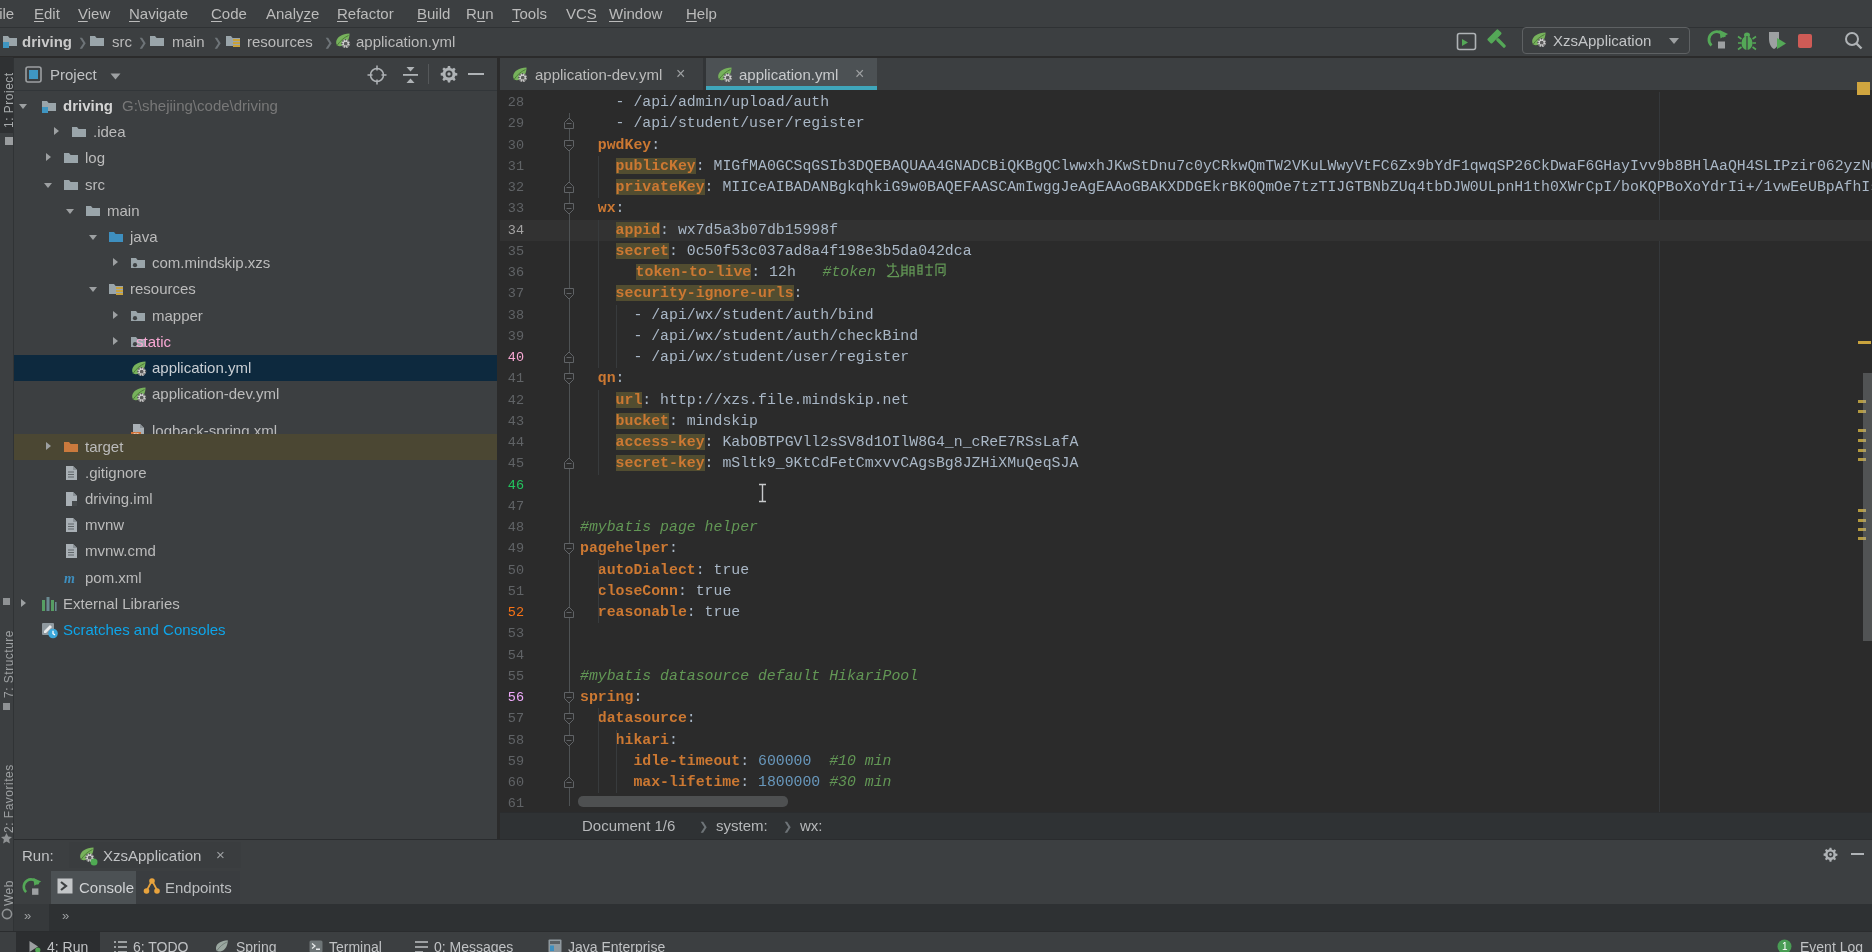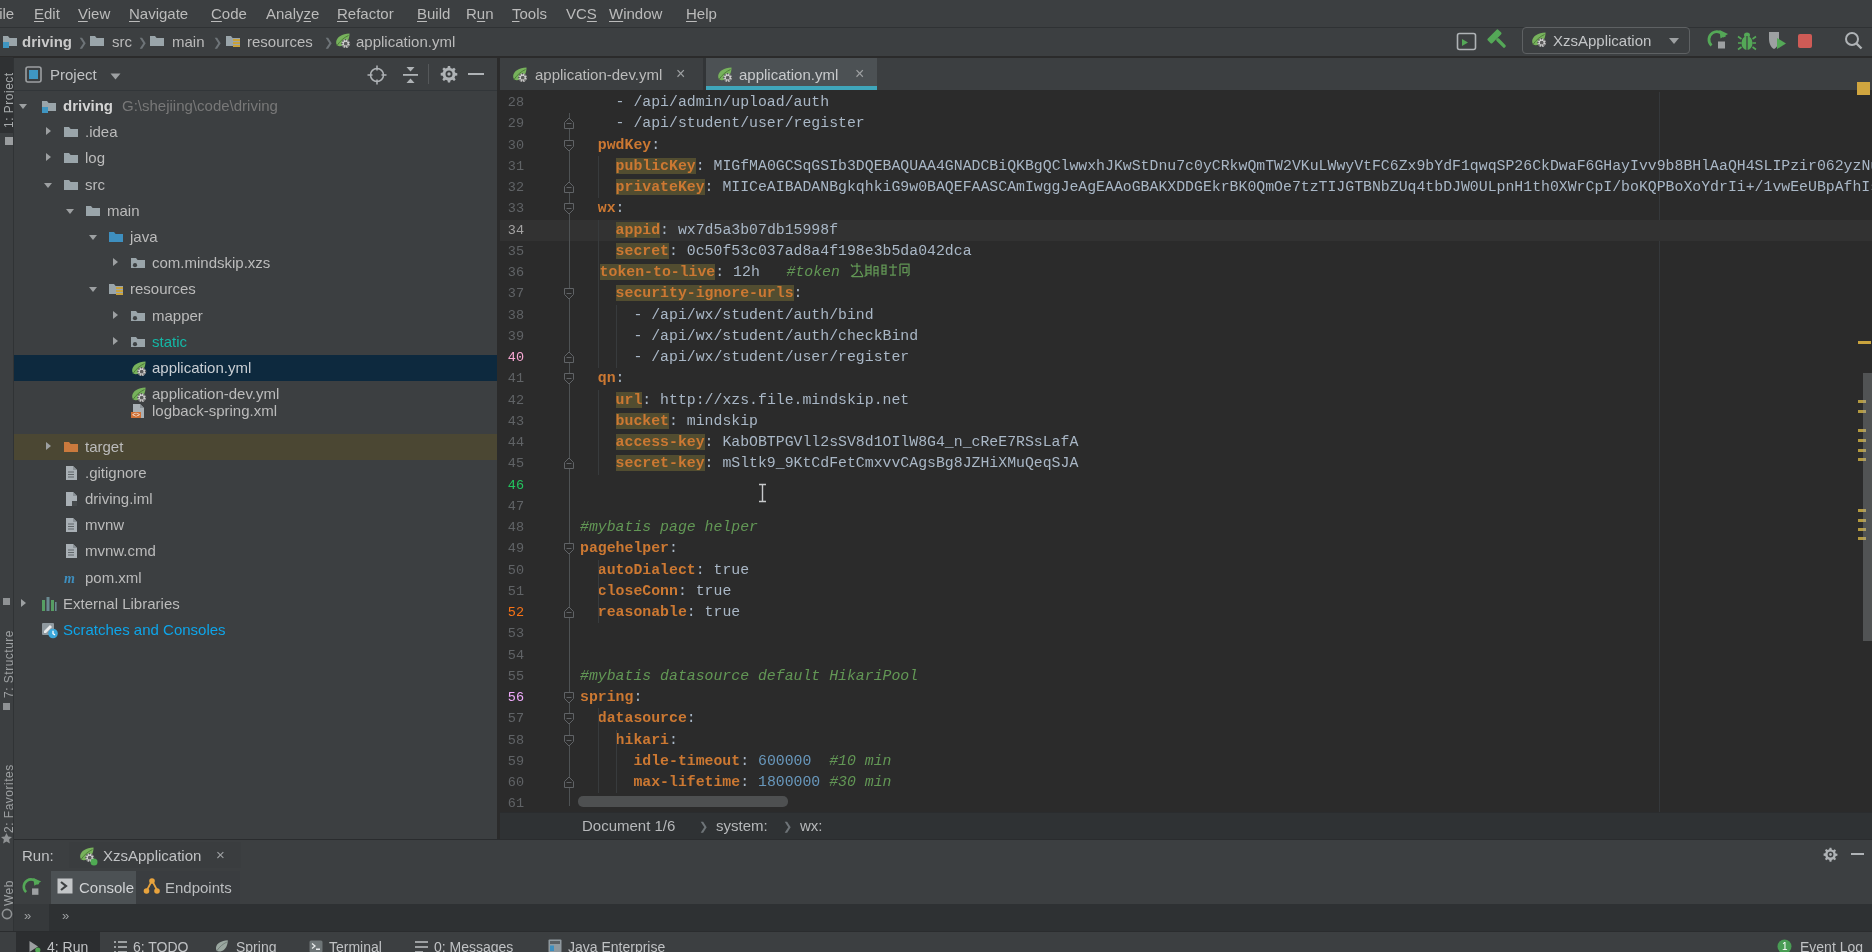--- a/index.html
+++ b/index.html
@@ -171,21 +171,21 @@
     <svg class="abs" style="left:18px;top:8px" width="10" height="10" viewBox="0 0 10 10">
       <path d="M1 3 h8 L5 8 z" fill="#9da0a2"></path>
     </svg>
     <span class="abs" style="left:41px;top:5px"><svg width="16" height="16" viewBox="0 0 16 16">
         <path d="M1 3h5l1.6 2H15v8H1z" fill="#9aa5aa"></path>
         <rect x="1" y="9" width="6" height="6" fill="#3f96c2"></rect>
       </svg></span>
     <span class="abs" style="left:63px;top:4px;font-weight:bold;color:#d4d4d4;white-space:nowrap">driving</span>
     <span class="abs" style="left:122px;top:4px;color:#787878;white-space:nowrap">G:\shejiing\code\driving</span>
   </div>
-<div class="abs" style="top:119.2px;left:0;width:405px;height:26px">
+<div class="abs" style="top:119.2px;left:8px;width:405px;height:26px">
     <svg class="abs" style="left:43px;top:7px" width="10" height="10" viewBox="0 0 10 10">
       <path d="M3 1 l5 4 L3 9 z" fill="#9da0a2"></path>
     </svg>
     <span class="abs" style="left:63px;top:5px"><svg width="16" height="16" viewBox="0 0 16 16">
         <path d="M1 3h5l1.6 2H15v8H1z" fill="#9aa5aa"></path>
       </svg></span>
     <span class="abs" style="left:85px;top:4px;color:#bbbbbb;white-space:nowrap">.idea</span>
   </div>
 <div class="abs" style="top:145.4px;left:0;width:497px;height:26px">
     <svg class="abs" style="left:43px;top:7px" width="10" height="10" viewBox="0 0 10 10">
@@ -258,21 +258,21 @@
     <span class="abs" style="left:152px;top:4px;color:#bbbbbb;white-space:nowrap">mapper</span>
   </div>
 <div class="abs" style="top:328.8px;left:0;width:497px;height:26px">
     <svg class="abs" style="left:110px;top:7px" width="10" height="10" viewBox="0 0 10 10">
       <path d="M3 1 l5 4 L3 9 z" fill="#9da0a2"></path>
     </svg>
     <span class="abs" style="left:130px;top:5px"><svg width="16" height="16" viewBox="0 0 16 16">
         <path d="M1 3h5l1.6 2H15v8H1z" fill="#9aa5aa"></path>
         <circle cx="5" cy="10.2" r="2.1" fill="#3e4244"></circle>
       </svg></span>
-    <span class="abs" style="left:152px;top:4px;color:#14b8a6;white-space:nowrap">static</span>
+    <span class="abs" style="left:136px;top:4px;color:#f9a8d4;white-space:nowrap">static</span>
   </div>
 <div class="abs" style="left:14px;top:355.0px;width:483px;height:26px;background:#0d293e"></div>
 <div class="abs" style="top:355.0px;left:0;width:497px;height:26px">
     <span class="abs" style="left:130px;top:5px"><svg width="18" height="17" viewBox="0 0 18 17">
         <path d="M15.5 1.5 C8 2 3 5 2.2 9.5 C1.8 12 3 14 5.5 14.2 C9.5 14.5 14 11 15.2 5 C15.5 3.5 15.6 2.3 15.5 1.5 z" fill="#77b25c"></path>
         <path d="M3 13.5 C6 9 10 5.5 14.5 3.5" stroke="#4e7e3a" stroke-width="1" fill="none"></path>
         <circle cx="11.7" cy="11.7" r="4.2" fill="#d6d6d6"></circle>
         <circle cx="11.7" cy="11.7" r="1.9" fill="#5a5a5a"></circle>
         <g stroke="#555" stroke-width="1.5">
           <path d="M11.5 6.9v1.6M11.5 14.5v1.6M7.1 11.5h1.6M14.8 11.5h1.6M8.4 8.4l1.1 1.1M13.5 13.5l1.1 1.1M14.6 8.4l-1.1 1.1M9.5 13.5l-1.1 1.1"></path>
@@ -285,21 +285,21 @@
         <path d="M15.5 1.5 C8 2 3 5 2.2 9.5 C1.8 12 3 14 5.5 14.2 C9.5 14.5 14 11 15.2 5 C15.5 3.5 15.6 2.3 15.5 1.5 z" fill="#77b25c"></path>
         <path d="M3 13.5 C6 9 10 5.5 14.5 3.5" stroke="#4e7e3a" stroke-width="1" fill="none"></path>
         <circle cx="11.7" cy="11.7" r="4.2" fill="#d6d6d6"></circle>
         <circle cx="11.7" cy="11.7" r="1.9" fill="#5a5a5a"></circle>
         <g stroke="#555" stroke-width="1.5">
           <path d="M11.5 6.9v1.6M11.5 14.5v1.6M7.1 11.5h1.6M14.8 11.5h1.6M8.4 8.4l1.1 1.1M13.5 13.5l1.1 1.1M14.6 8.4l-1.1 1.1M9.5 13.5l-1.1 1.1"></path>
         </g>
       </svg></span>
     <span class="abs" style="left:152px;top:4px;color:#bbbbbb;white-space:nowrap">application-dev.yml</span>
   </div>
-<div class="abs" style="top:398px;left:0;width:446px;height:26px">
+<div class="abs" style="top:418px;left:0;width:446px;height:26px">
     <span class="abs" style="left:130px;top:5px"><svg width="16" height="16" viewBox="0 0 16 16">
         <path d="M3 1h7l4 4v10H3z" fill="#a9b0b5"></path>
         <path d="M10 1l4 4h-4z" fill="#8a9196"></path>
         <rect x="1" y="9" width="10" height="6" fill="#d07136"></rect>
         <text x="2.2" y="14" font-size="6.5" fill="#fff" font-family="Liberation Mono">&lt;&gt;</text>
       </svg></span>
     <span class="abs" style="left:152px;top:4px;color:#bbbbbb;white-space:nowrap">logback-spring.xml</span>
   </div>
 <div class="abs" style="left:14px;top:433.6px;width:483px;height:26px;background:#4b4733"></div>
 <div class="abs" style="top:433.6px;left:0;width:497px;height:26px">
@@ -420,21 +420,21 @@
 <div class="abs code" style="left:580px;top:155.8px">    <span class="k h">publicKey</span><span class="d">:</span> MIGfMA0GCSqGSIb3DQEBAQUAA4GNADCBiQKBgQClwwxhJKwStDnu7c0yCRkwQmTW2VKuLWwyVtFC6Zx9bYdF1qwqSP26CkDwaF6GHayIvv9b8BHlAaQH4SLIPzir062yzNu</div>
 <div class="abs lnum" style="top:177.0px;color:#606366">32</div>
 <div class="abs code" style="left:580px;top:177.0px">    <span class="k h">privateKey</span><span class="d">:</span> MIICeAIBADANBgkqhkiG9w0BAQEFAASCAmIwggJeAgEAAoGBAKXDDGEkrBK0QmOe7tzTIJGTBNbZUq4tbDJW0ULpnH1th0XWrCpI/boKQPBoXoYdrIi+/1vwEeUBpAfhIs</div>
 <div class="abs lnum" style="top:198.2px;color:#606366">33</div>
 <div class="abs code" style="left:580px;top:198.2px">  <span class="k">wx</span><span class="d">:</span></div>
 <div class="abs lnum" style="top:219.5px;color:#a4a3a3">34</div>
 <div class="abs code" style="left:580px;top:219.5px">    <span class="k h">appid</span><span class="d">:</span> wx7d5a3b07db15998f</div>
 <div class="abs lnum" style="top:240.8px;color:#606366">35</div>
 <div class="abs code" style="left:580px;top:240.8px">    <span class="k h">secret</span><span class="d">:</span> 0c50f53c037ad8a4f198e3b5da042dca</div>
 <div class="abs lnum" style="top:262.0px;color:#606366">36</div>
-<div class="abs code" style="left:564px;top:262.0px">    <span class="k h">token-to-live</span><span class="d">:</span> 12h   <span class="c">#token </span><svg class="cjk" width="62" height="16" viewBox="0 0 62 16">
+<div class="abs code" style="left:600px;top:262.0px">    <span class="k h">token-to-live</span><span class="d">:</span> 12h   <span class="c">#token </span><svg class="cjk" width="62" height="16" viewBox="0 0 62 16">
       <g stroke="#629755" stroke-width="1.25" fill="none">
         <path d="M8 1v9M4.5 4h7M2 2.5l2 2.5M2 14.5c2-1 6-4 7-7M3 14.5h11M11 9l3 5.5"></path>
         <path d="M17 2.5v11M22 2.5v11M17 5h5M17 8h5M17 11h5M15.5 14.5l3-2M25 4.5h4M25 4.5v10M29 4.5v10M25 8h4M25 11h4"></path>
         <path d="M33 3v9h4V3zM33 6h4M33 9h4M40 5h8M44 2v11M41 13h6"></path>
         <path d="M51 2v12M51 2h9v11M54 5.5v5h4v-5zM60 13l-2 1"></path>
       </g>
     </svg></div>
 <div class="abs lnum" style="top:283.2px;color:#606366">37</div>
 <div class="abs code" style="left:580px;top:283.2px">    <span class="k h">security-ignore-urls</span><span class="d">:</span></div>
 <div class="abs lnum" style="top:304.5px;color:#606366">38</div>

